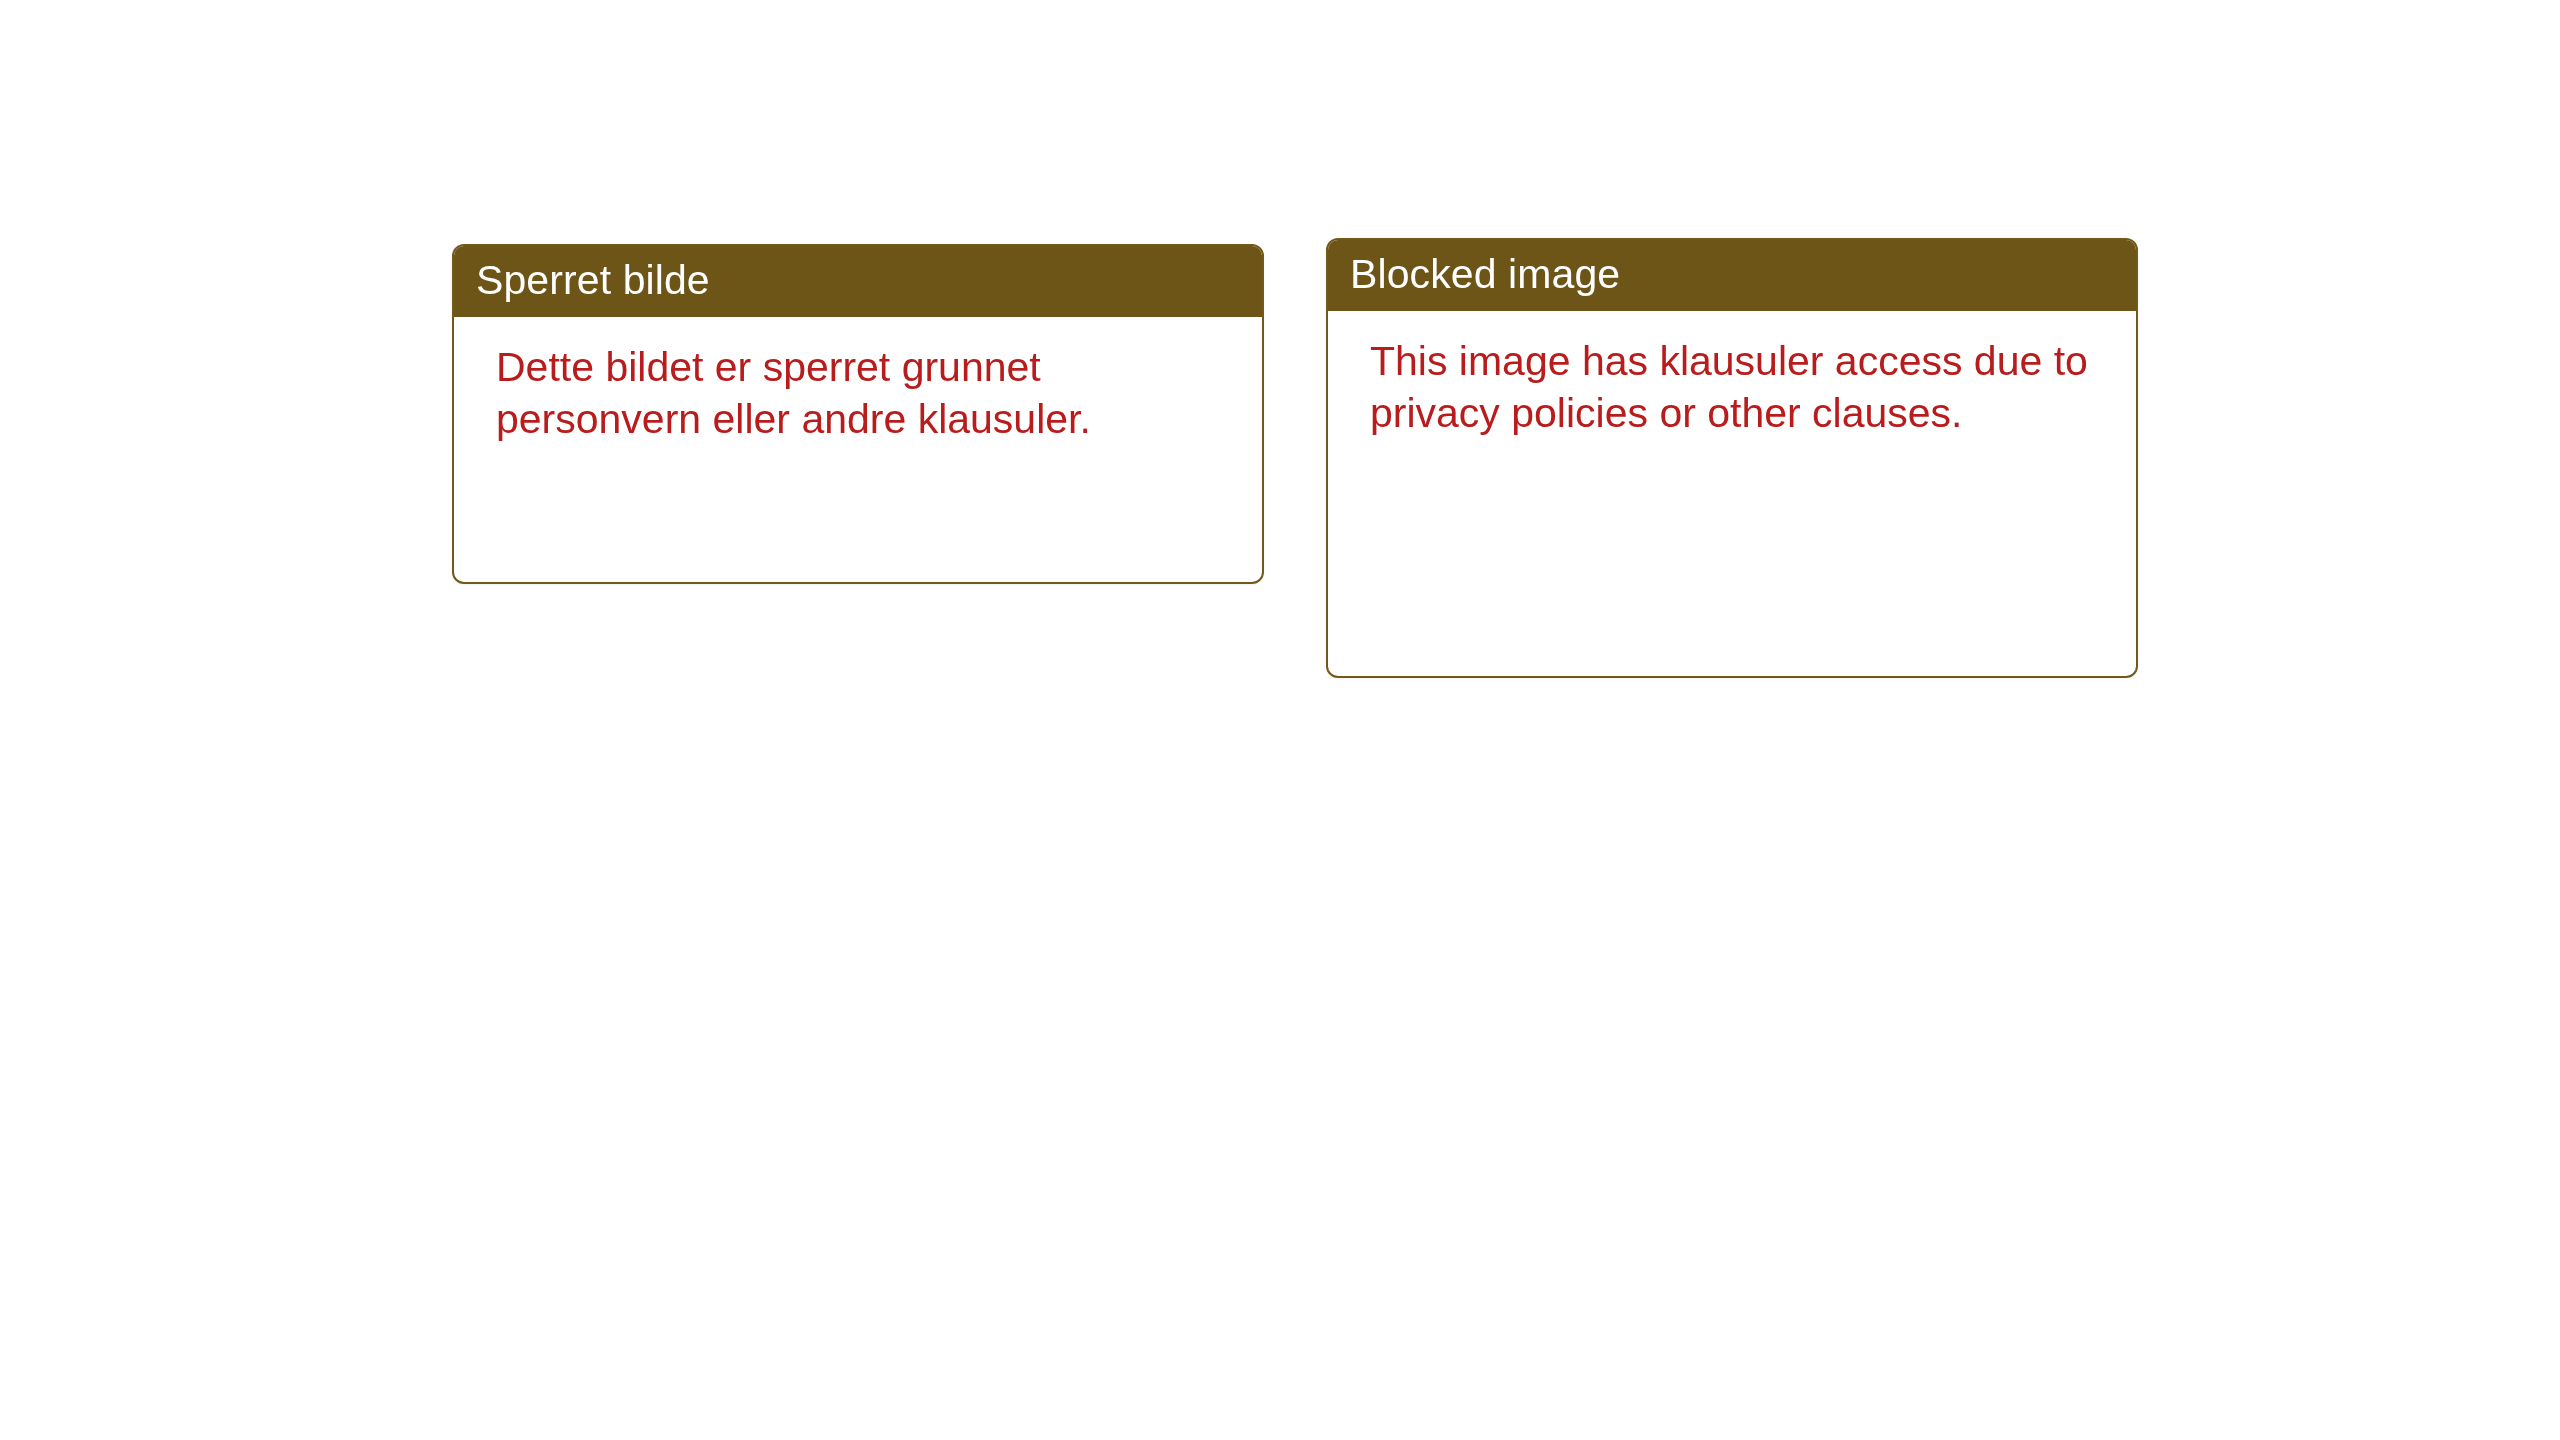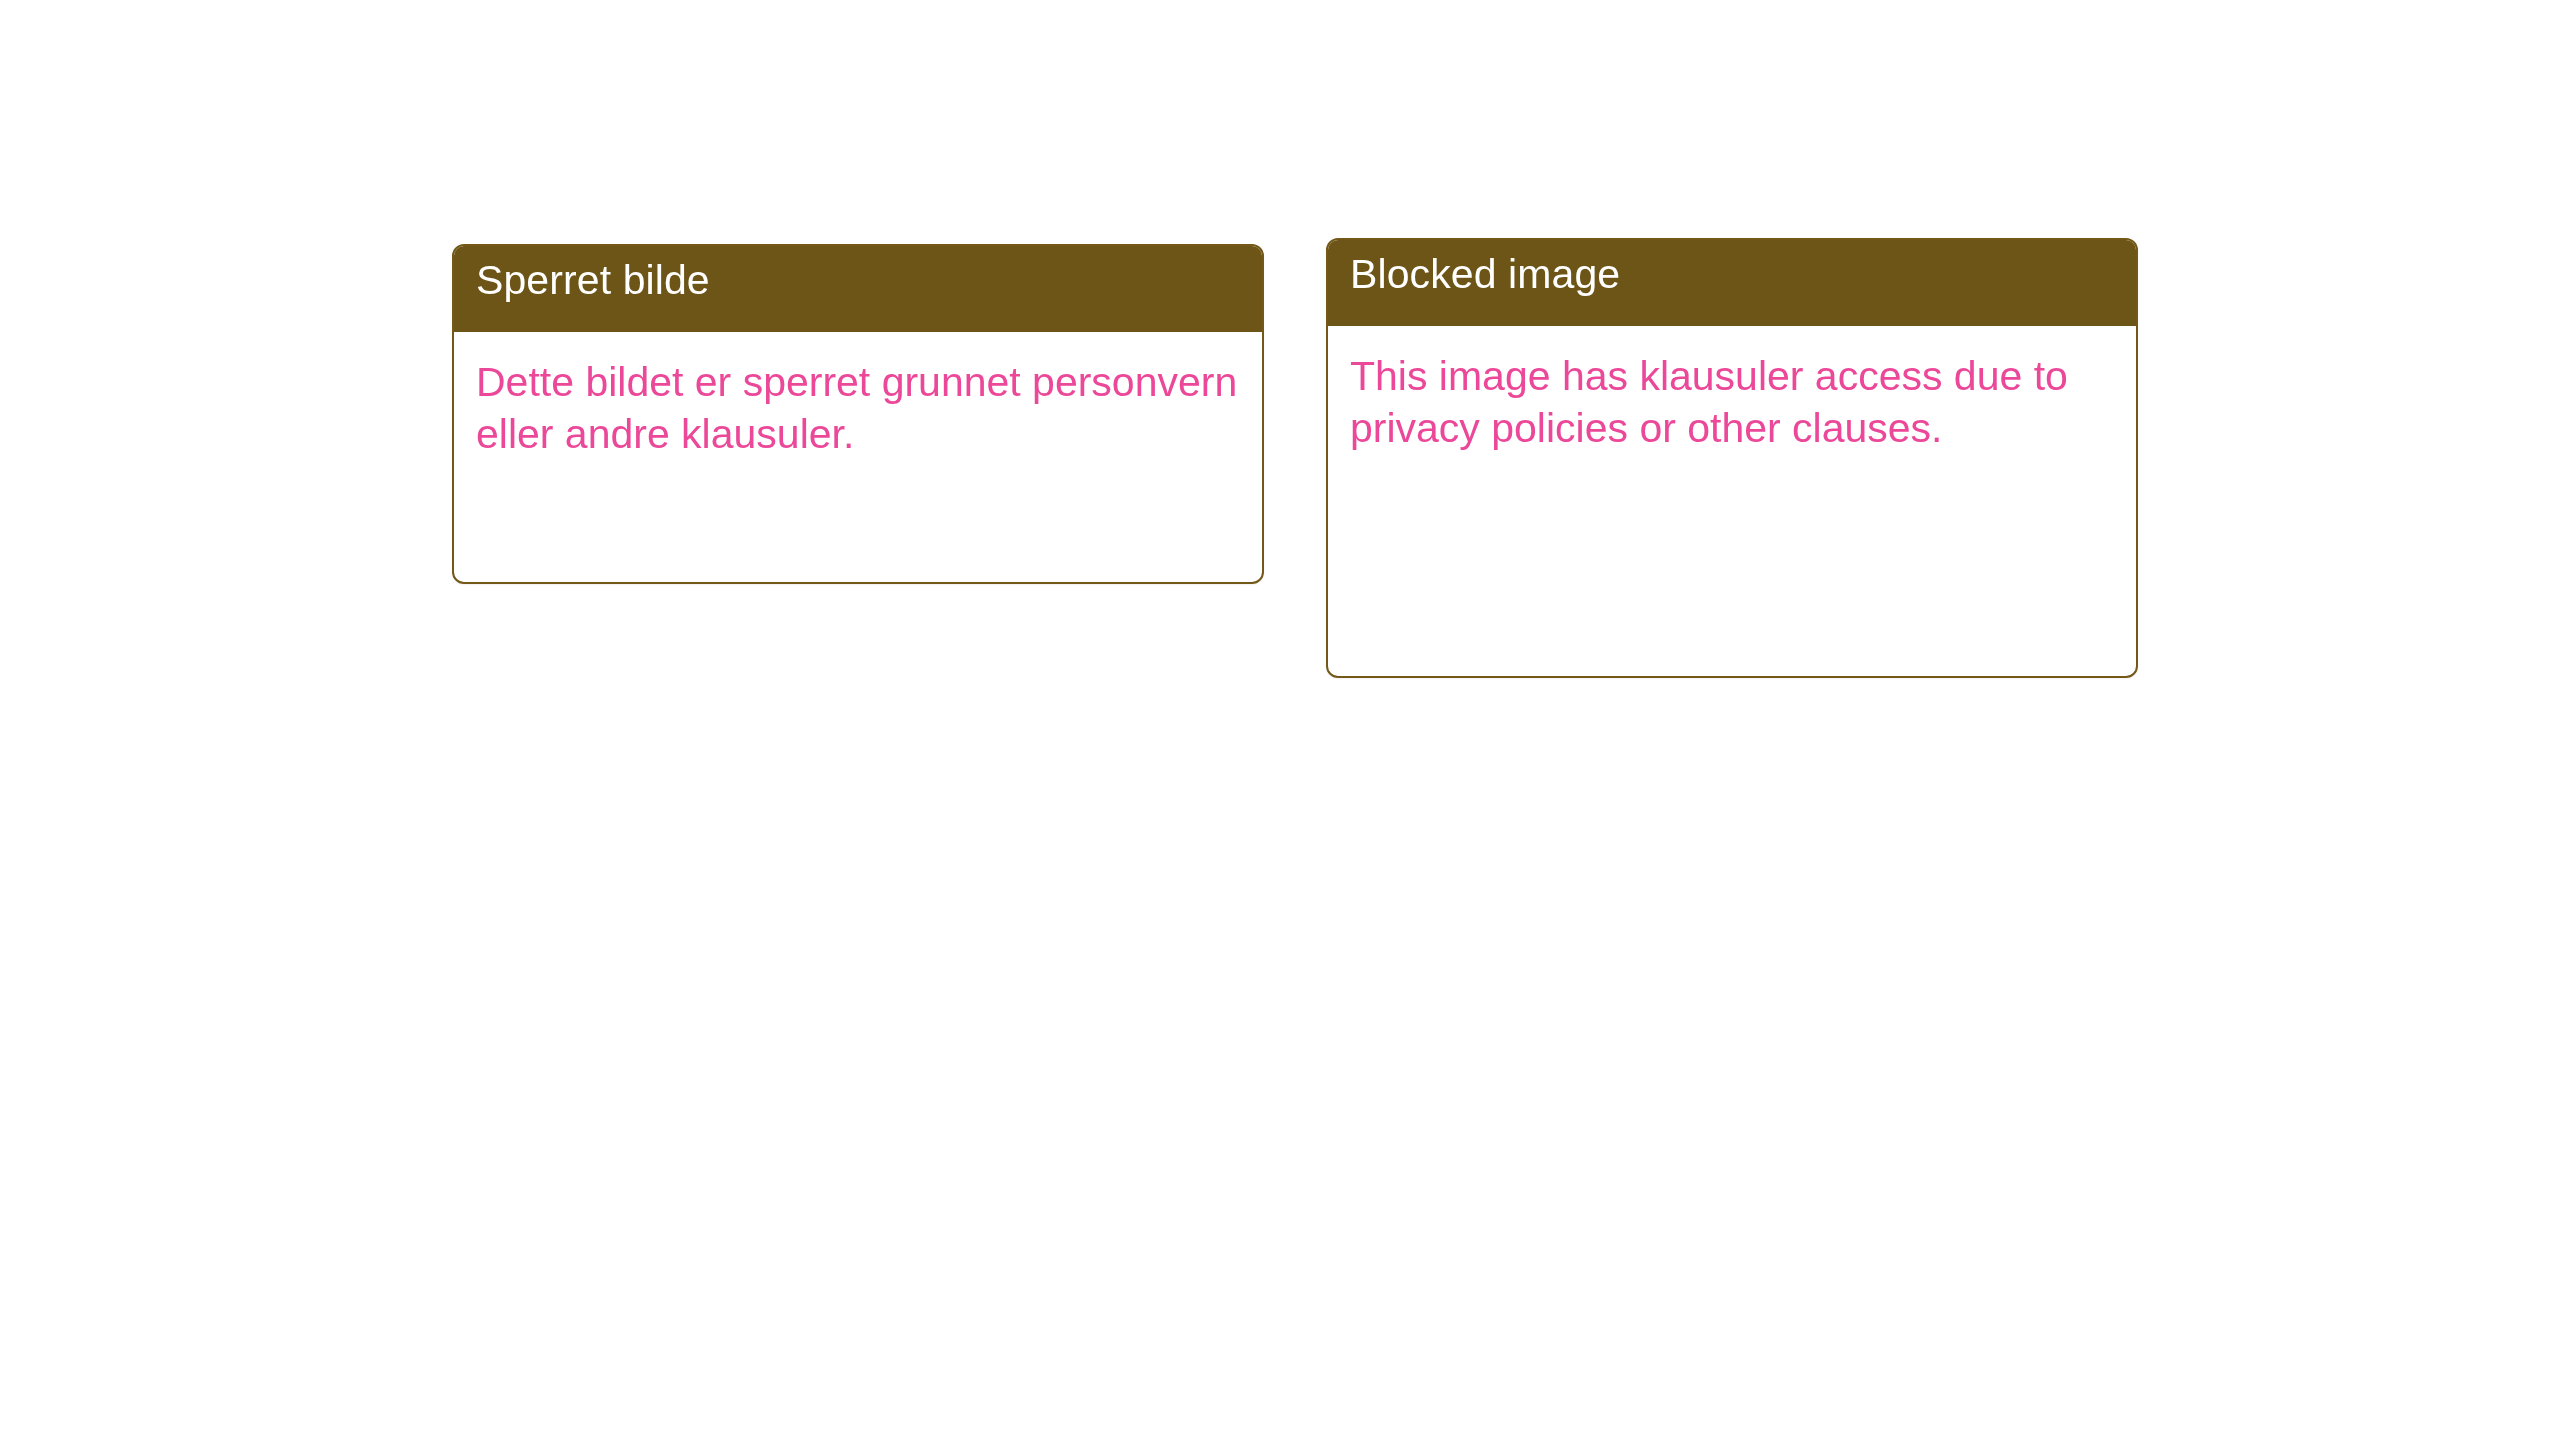--- a/index.html
+++ b/index.html
@@ -28,29 +28,29 @@
     border-radius: 12px;
     overflow: hidden;
     box-shadow: 0 1px 2px rgba(0,0,0,0.06);
   }
   .card-header {
     box-sizing: border-box;
     background: #6d5417;
     color: #ffffff;
     font-size: 41px;
     line-height: 1.0;
-    padding: 14px 22px 31px 22px;
+    padding: 14px 22px 16px 22px;
     letter-spacing: 0.1px;
     white-space: nowrap;
     overflow: hidden;
   }
   .card-body {
     box-sizing: border-box;
-    padding: 24px 24px 20px 22px;
-    color: #ec4899;
+    padding: 24px 24px 20px 42px;
+    color: #b91c1c;
     font-size: 41px;
     line-height: 1.28;
   }
   .card-body p {
     margin: 0;
   }
   
   #card-blocked-no {
     left: 452px;
     top: 244px;

